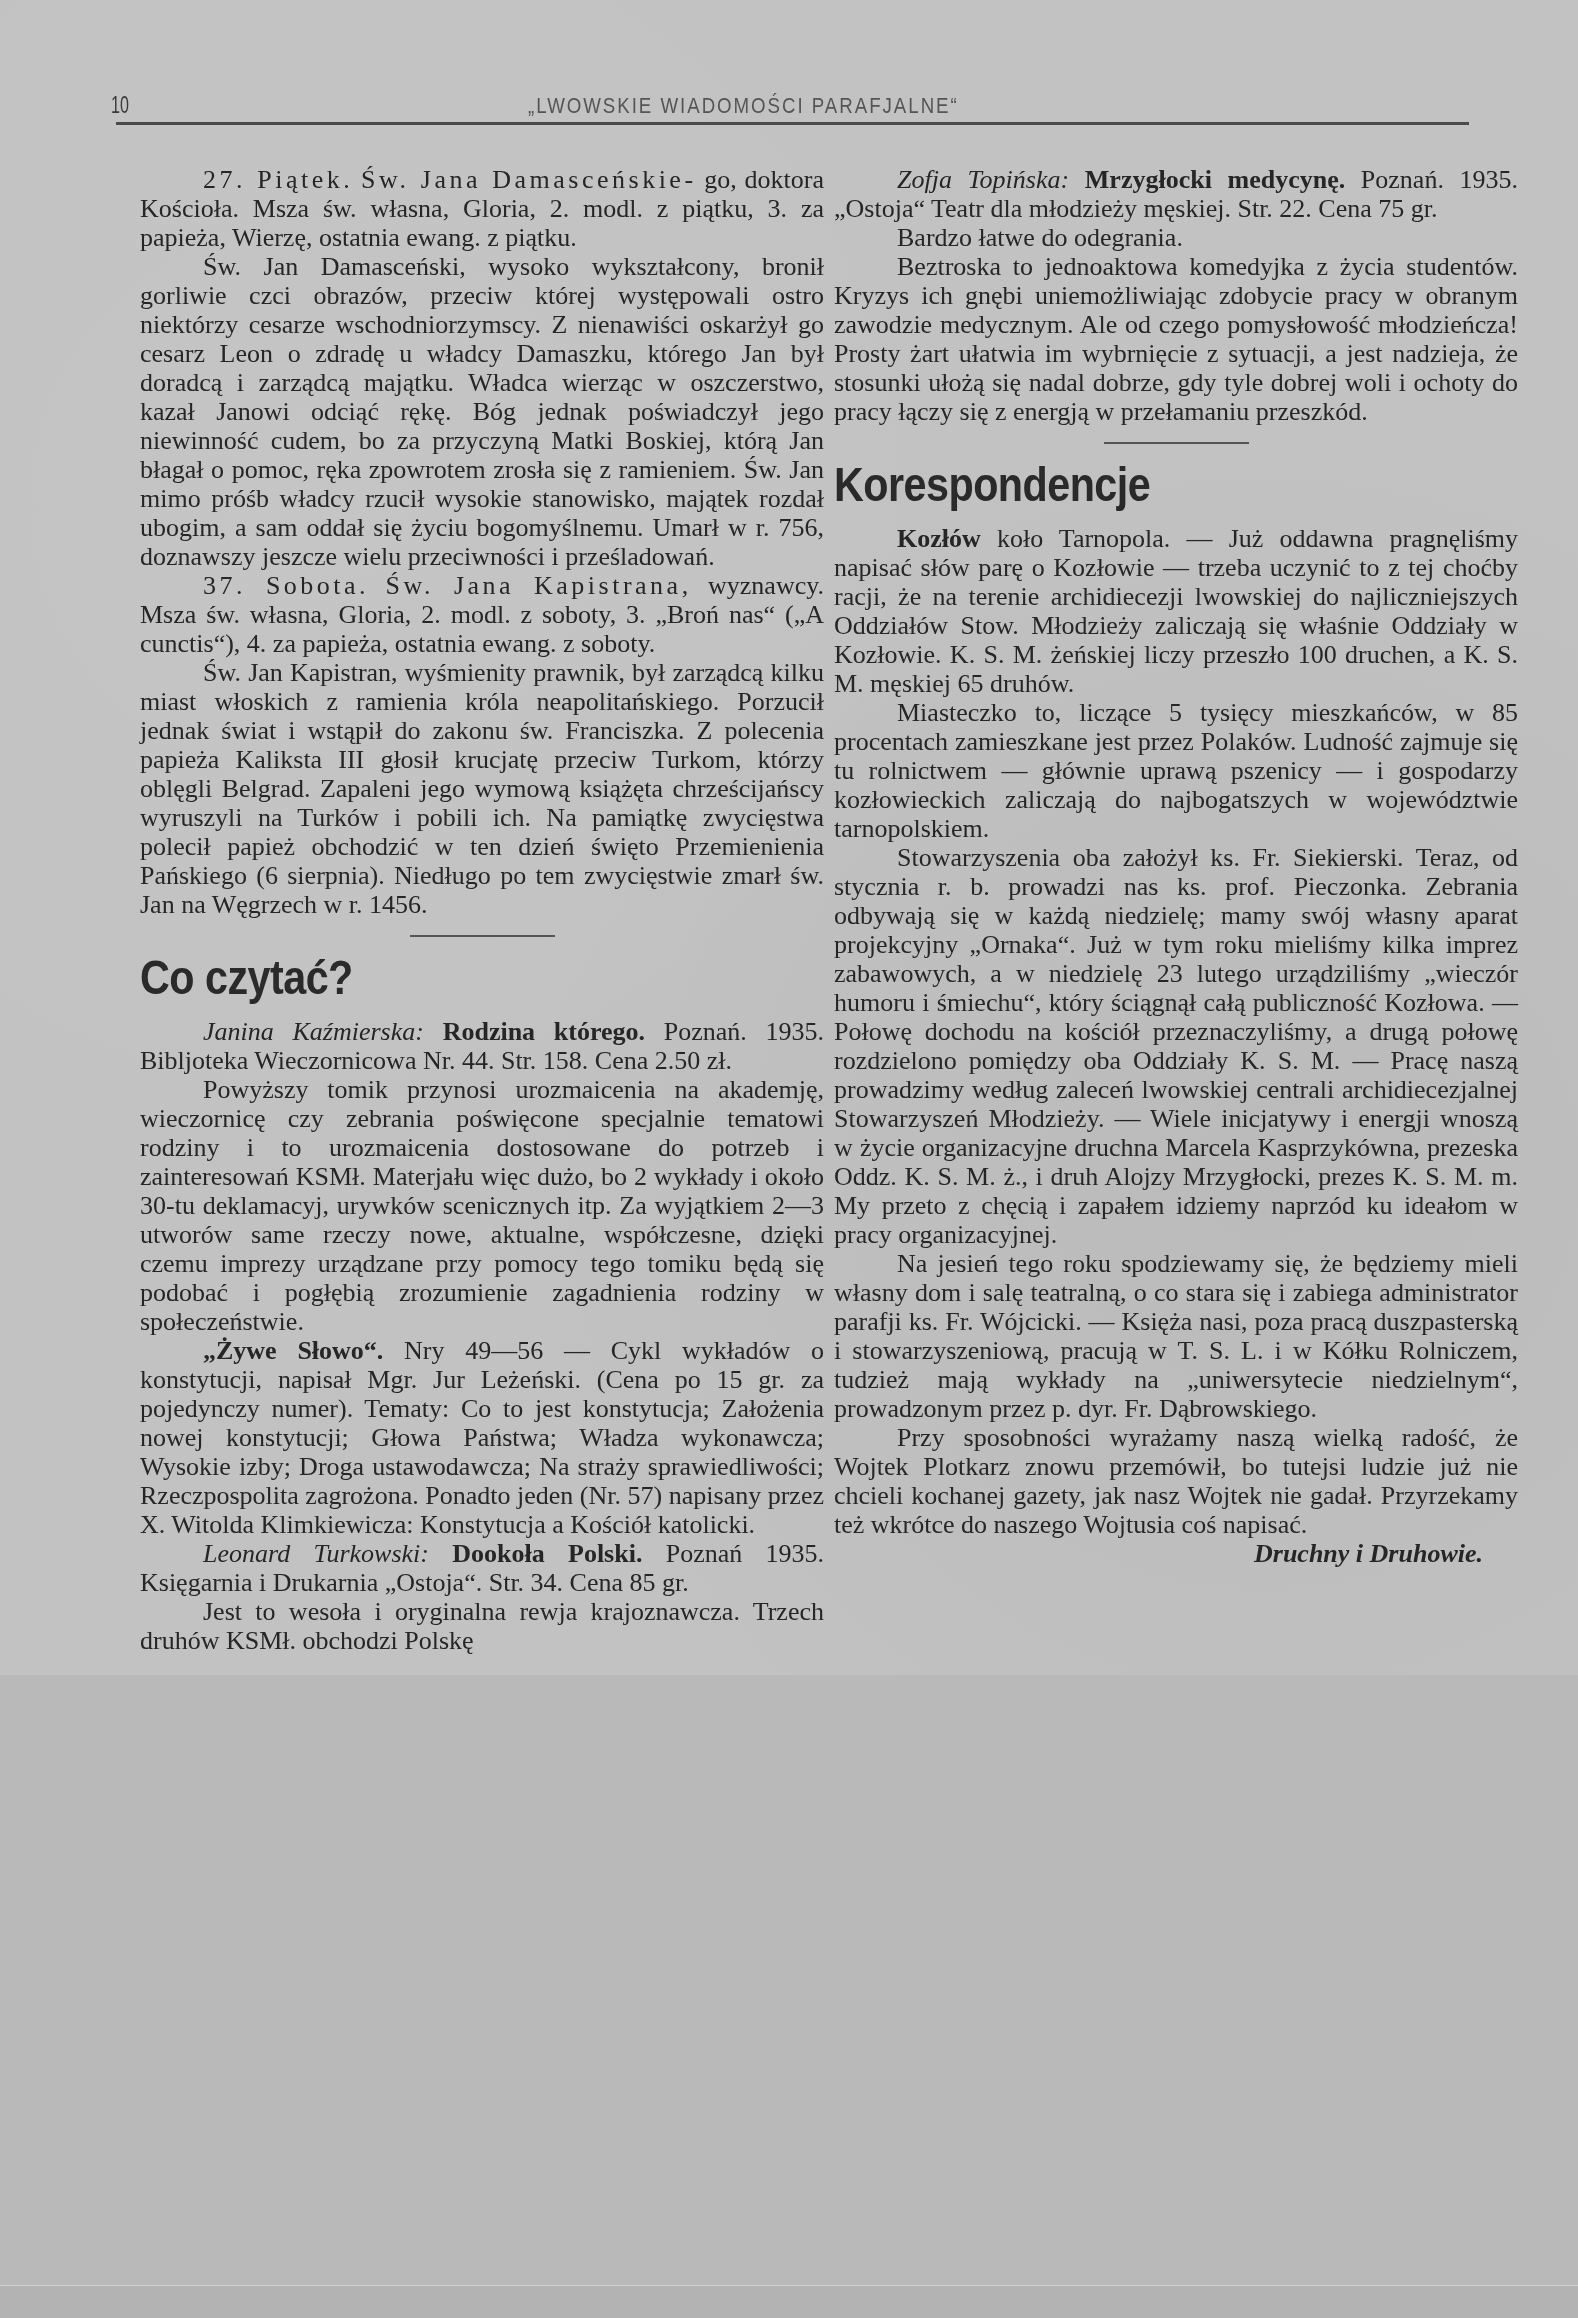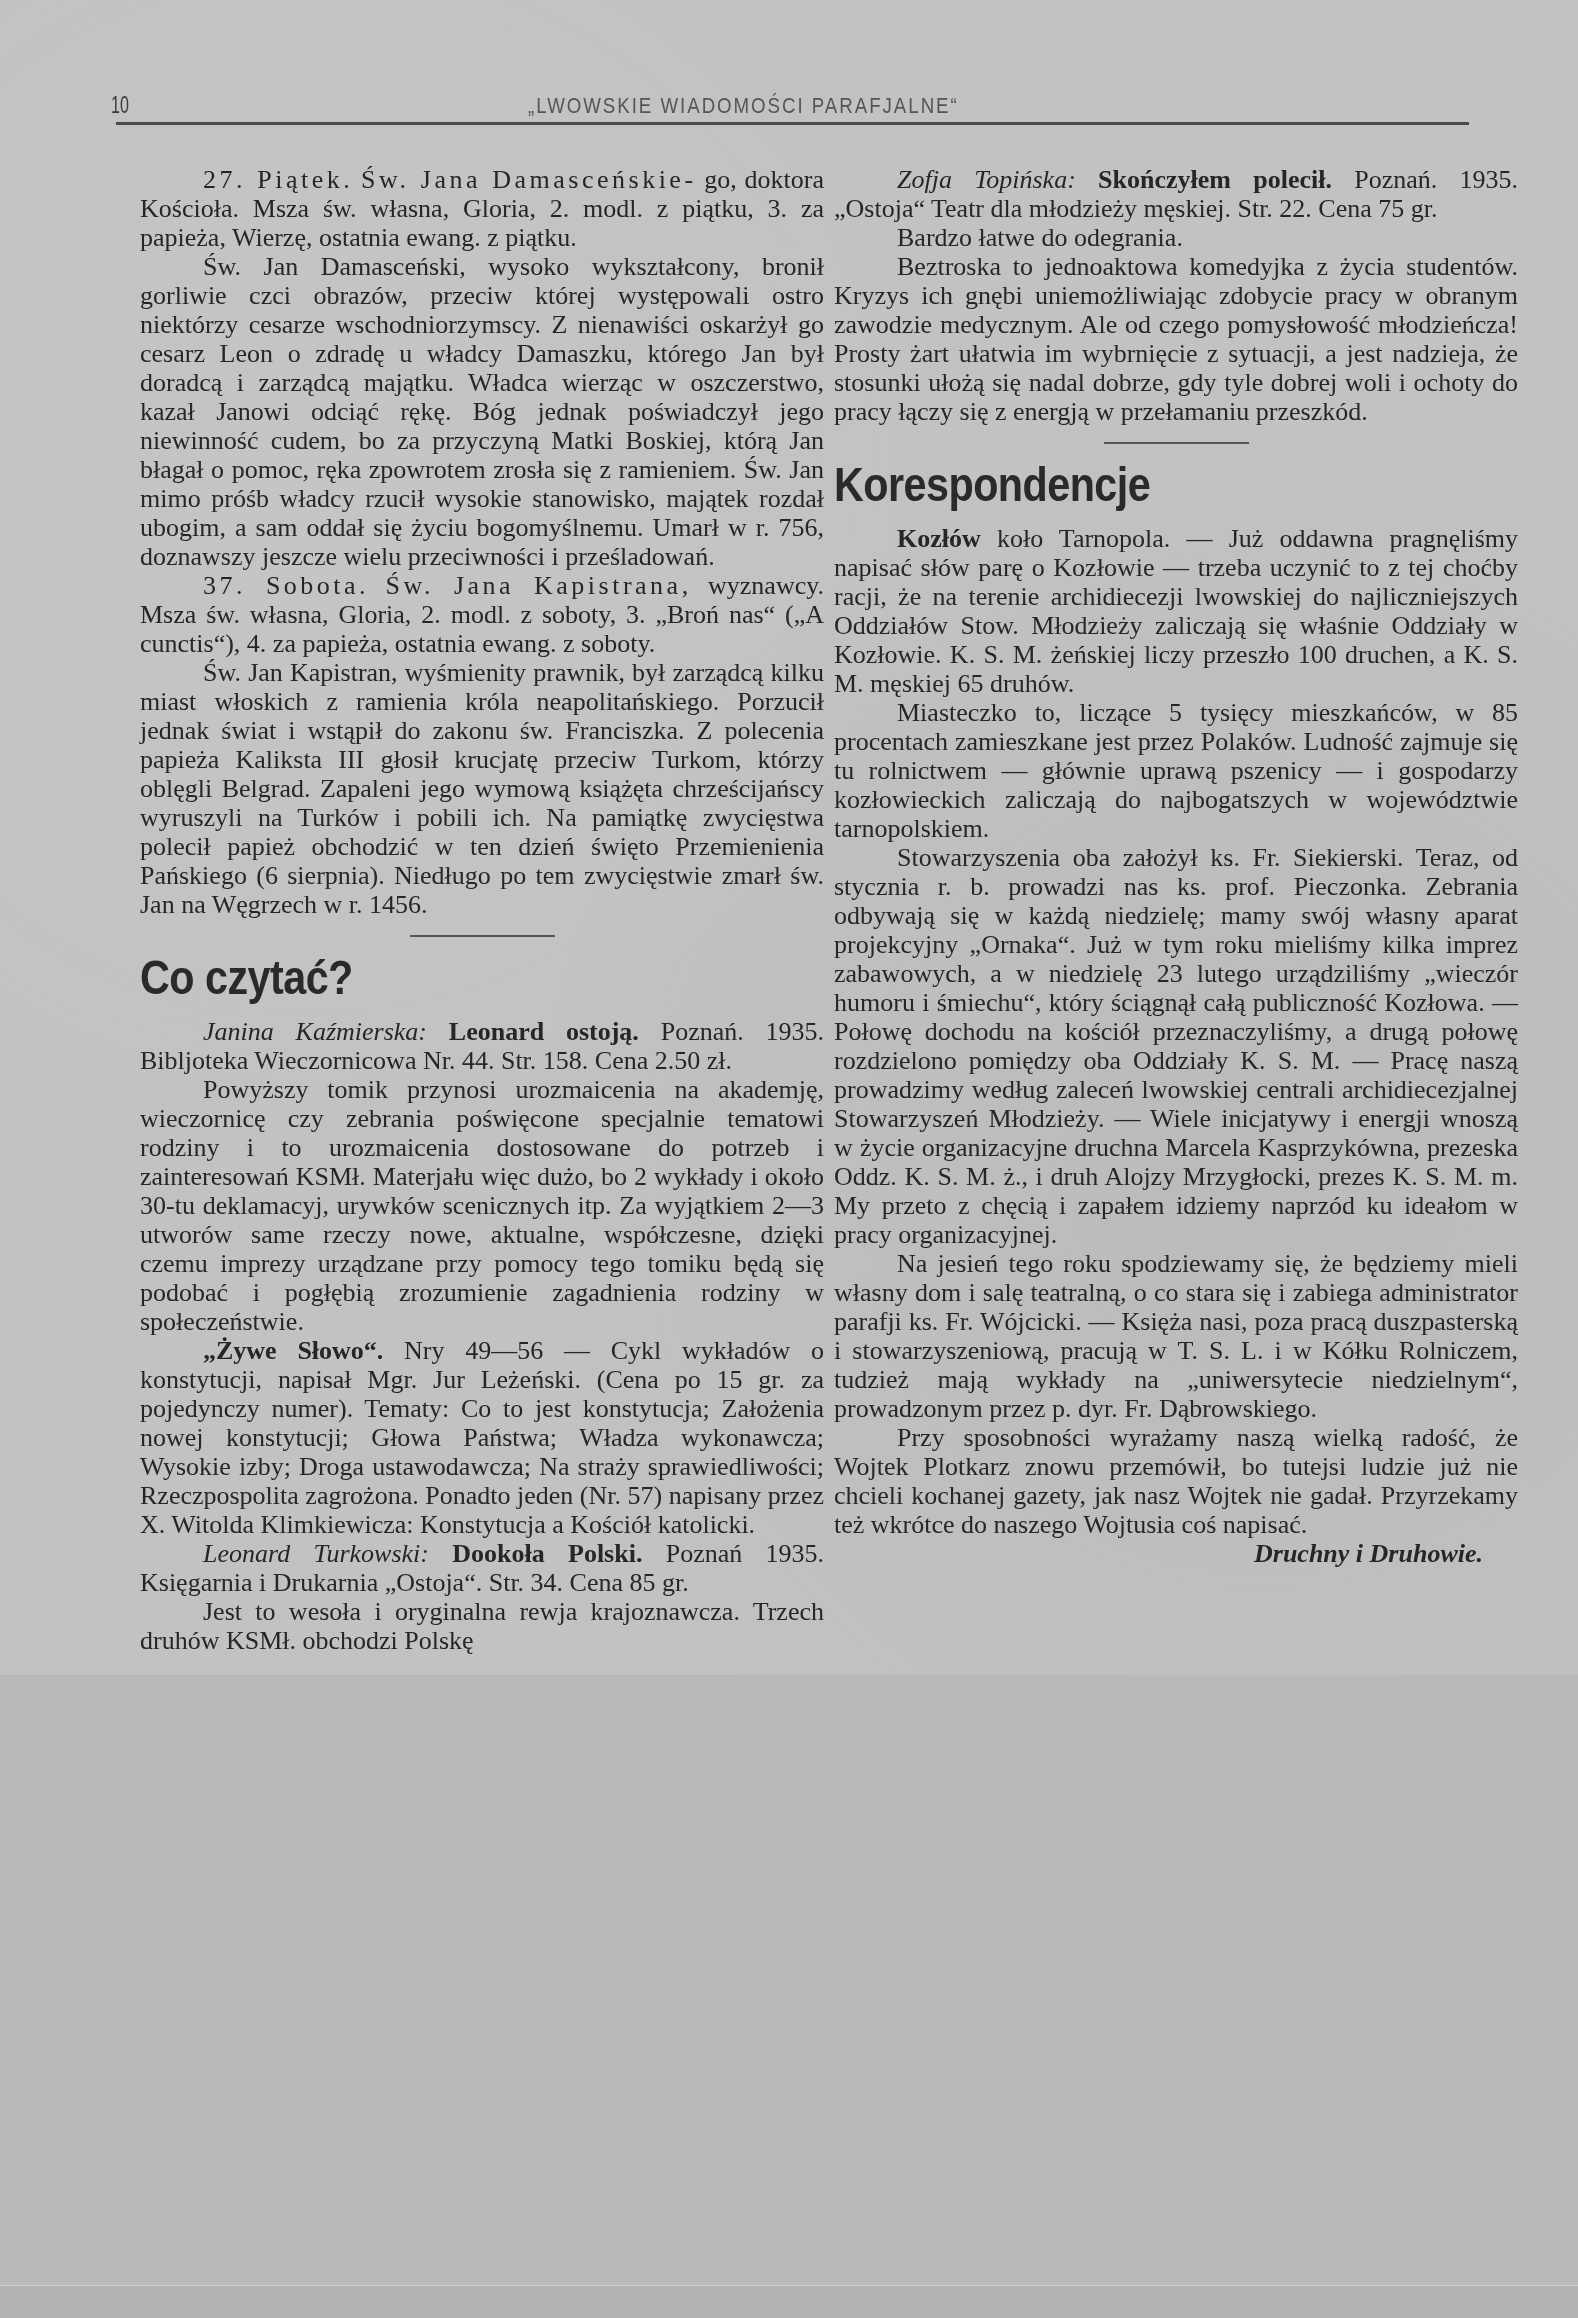--- a/index.html
+++ b/index.html
@@ -86,21 +86,21 @@
       <span>wyznawcy. Msza św. własna, Gloria, 2. modl. z soboty, 3. „Broń nas“ („A cunctis“), 4. za papieża, ostatnia ewang. z soboty.</span>
     </p>
     <p>Św. Jan Kapistran, wyśmienity prawnik, był zarządcą kilku miast włoskich z ramienia króla neapolitańskiego. Porzucił jednak świat i wstąpił do zakonu św. Franciszka. Z polecenia papieża Kaliksta III głosił krucjatę przeciw Turkom, którzy oblęgli Belgrad. Zapaleni jego wymową książęta chrześcijańscy wyruszyli na Turków i pobili ich. Na pamiątkę zwycięstwa polecił papież obchodzić w ten dzień święto Przemienienia Pańskiego (6 sierpnia). Niedługo po tem zwycięstwie zmarł św. Jan na Węgrzech w r. 1456.</p>
 
     <div class="divider"></div>
 
     <div class="section-title">Co czytać?</div>
 
     <p>
       <span class="ital">Janina Kaźmierska:</span>
-      <span class="bold">Leonard ostoją.</span>
+      <span class="bold">Rodzina którego.</span>
       <span>Poznań. 1935. Bibljoteka Wieczornicowa Nr. 44. Str. 158. Cena 2.50 zł.</span>
     </p>
     <p>Powyższy tomik przynosi urozmaicenia na akademję, wieczornicę czy zebrania poświęcone specjalnie tematowi rodziny i to urozmaicenia dostosowane do potrzeb i zainteresowań KSMł. Materjału więc dużo, bo 2 wykłady i około 30-tu deklamacyj, urywków scenicznych itp. Za wyjątkiem 2—3 utworów same rzeczy nowe, aktualne, współczesne, dzięki czemu imprezy urządzane przy pomocy tego tomiku będą się podobać i pogłębią zrozumienie zagadnienia rodziny w społeczeństwie.</p>
 
     <p>
       <span class="bold">„Żywe Słowo“.</span>
       <span>Nry 49—56 — Cykl wykładów o konstytucji, napisał Mgr. Jur Leżeński. (Cena po 15 gr. za pojedynczy numer). Tematy: Co to jest konstytucja; Założenia nowej konstytucji; Głowa Państwa; Władza wykonawcza; Wysokie izby; Droga ustawodawcza; Na straży sprawiedliwości; Rzeczpospolita zagrożona. Ponadto jeden (Nr. 57) napisany przez X. Witolda Klimkiewicza: Konstytucja a Kościół katolicki.</span>
     </p>
 
     <p>
@@ -108,21 +108,21 @@
       <span class="bold">Dookoła Polski.</span>
       <span>Poznań 1935. Księgarnia i Drukarnia „Ostoja“. Str. 34. Cena 85 gr.</span>
     </p>
     <p>Jest to wesoła i oryginalna rewja krajoznawcza. Trzech druhów KSMł. obchodzi Polskę</p>
   </div>
 
   <div class="column col-right">
 
     <p>
       <span class="ital">Zofja Topińska:</span>
-      <span class="bold">Skończyłem polecił.</span>
+      <span class="bold">Mrzygłocki medycynę.</span>
       <span>Poznań. 1935. „Ostoja“ Teatr dla młodzieży męskiej. Str. 22. Cena 75 gr.</span>
     </p>
     <p>Bardzo łatwe do odegrania.</p>
     <p>Beztroska to jednoaktowa komedyjka z życia studentów. Kryzys ich gnębi uniemożliwiając zdobycie pracy w obranym zawodzie medycznym. Ale od czego pomysłowość młodzieńcza! Prosty żart ułatwia im wybrnięcie z sytuacji, a jest nadzieja, że stosunki ułożą się nadal dobrze, gdy tyle dobrej woli i ochoty do pracy łączy się z energją w przełamaniu przeszkód.</p>
 
     <div class="divider"></div>
 
     <div class="section-title">Korespondencje</div>
 
     <p>

